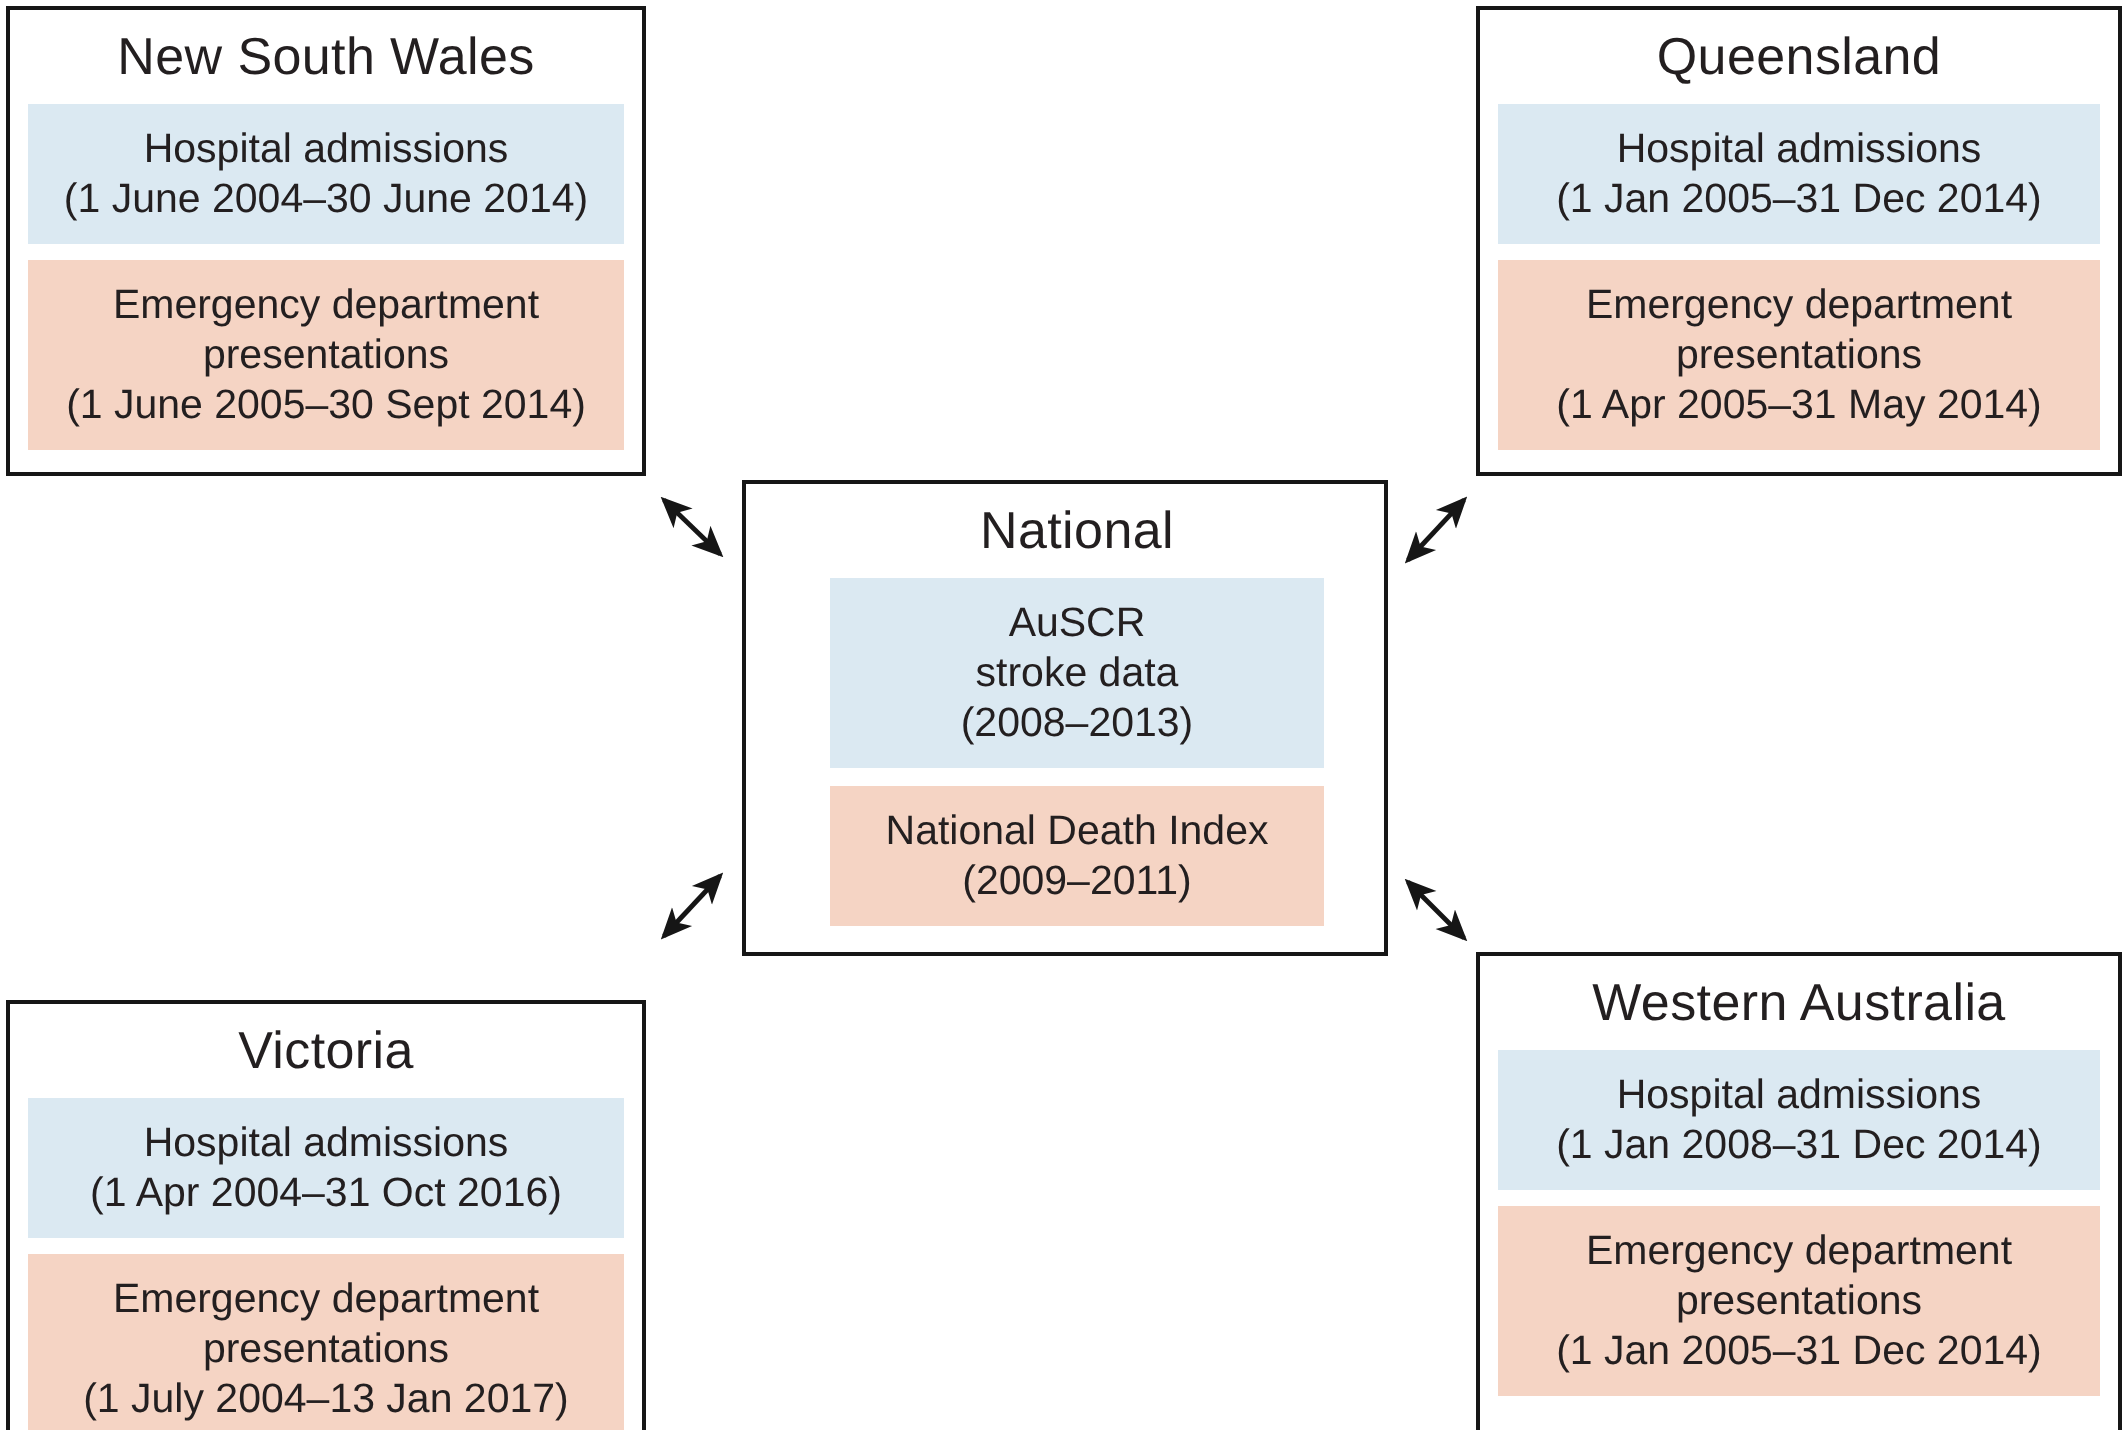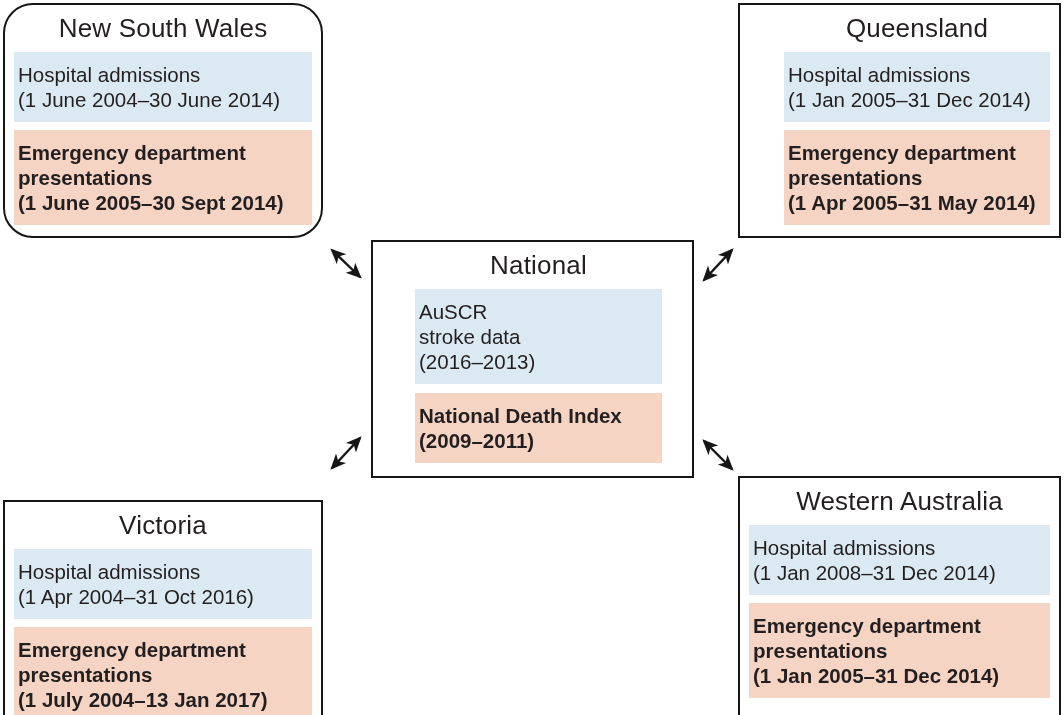--- a/index.html
+++ b/index.html
@@ -35,29 +35,30 @@
     line-height:1.2;
     text-align:center;
     letter-spacing:0.2px;
     color:var(--text);
   }
   .panel{
     margin:0 9px 8px 9px;
     padding:10px 4px;
     font-size:20.5px;
     line-height:1.22;
+    text-align:center;
     white-space:pre-line;
     color:var(--text);
   }
   .panel.blue{background:var(--blue);}
-  .panel.pink{background:var(--pink);font-weight:bold;}
+  .panel.pink{background:var(--pink);}
   .node.national .panel{margin:0 30px 9px 30px;}
   
-  .node.nsw{left:3px;top:3px;width:320px;height:235px;border-radius:30px;}
-  .node.qld{left:738px;top:3px;width:323px;height:235px;padding-left:35px;}
+  .node.nsw{left:3px;top:3px;width:320px;height:235px;}
+  .node.qld{left:738px;top:3px;width:323px;height:235px;}
   .node.national{left:371px;top:240px;width:323px;height:238px;padding-left:12px;}
   .node.vic{left:3px;top:500px;width:320px;height:236px;}
   .node.wa{left:738px;top:476px;width:323px;height:288px;}
 </style>
 </head>
 <body>
 
 <div class="stage">
 
   <svg class="arrows" viewBox="0 0 1064 715" xmlns="http://www.w3.org/2000/svg" aria-hidden="true">
@@ -87,21 +88,21 @@
 (1 Jan 2005–31 Dec 2014)</div>
     <div class="panel pink">Emergency department
 presentations
 (1 Apr 2005–31 May 2014)</div>
   </section>
 
   <section class="node national">
     <h2 class="node-title">National</h2>
     <div class="panel blue">AuSCR
 stroke data
-(2016–2013)</div>
+(2008–2013)</div>
     <div class="panel pink">National Death Index
 (2009–2011)</div>
   </section>
 
   <section class="node vic">
     <h2 class="node-title">Victoria</h2>
     <div class="panel blue">Hospital admissions
 (1 Apr 2004–31 Oct 2016)</div>
     <div class="panel pink">Emergency department
 presentations

